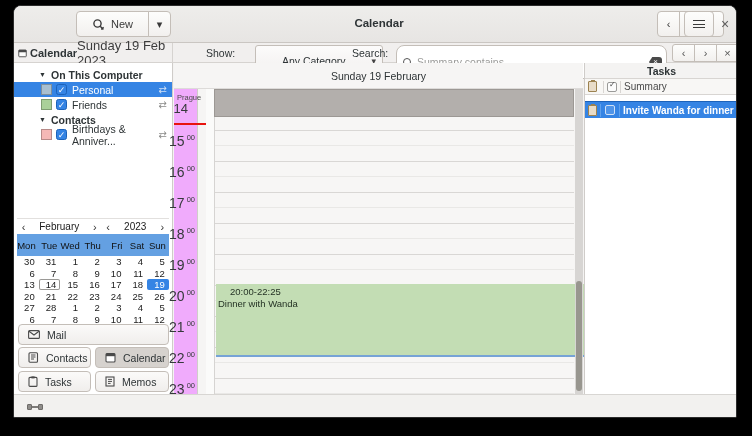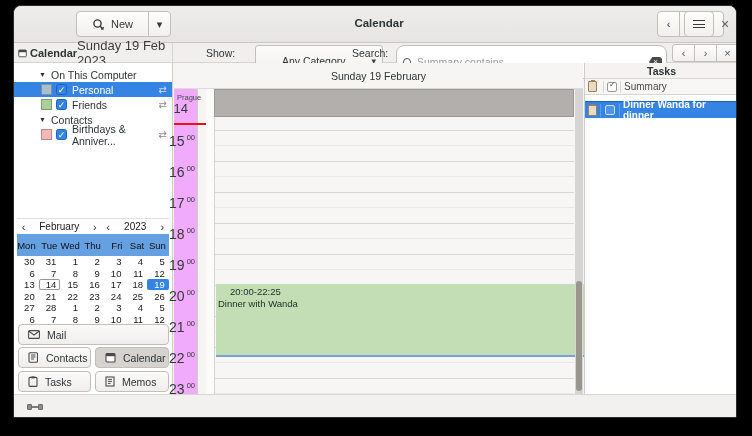--- a/index.html
+++ b/index.html
@@ -46,21 +46,21 @@
   .clear-ico{width:13px;height:10px;background:#4a4a4a;border-radius:2px 3px 3px 2px;color:#fff;font-size:8px;
     line-height:10px;text-align:center;flex:none;clip-path:polygon(25% 0,100% 0,100% 100%,25% 100%,0 50%);}
   .srch-nav{position:absolute;left:659px;top:1px;height:18px;display:flex;}
   .srch-nav .btn{width:23px;height:18px;border-radius:0;margin-left:-1px;font-size:11px;color:#555;}
   .srch-nav .btn:first-child{border-radius:3px 0 0 3px;}
   .srch-nav .btn:last-child{border-radius:0 3px 3px 0;}
   
   .sidebar{position:absolute;left:0;top:57px;width:159px;height:331px;background:#fff;
     border-right:1px solid #cfccc9;}
   .tree-row{display:flex;align-items:center;height:15px;font-size:10.5px;color:#2e3436;padding-left:4px;}
-  .tree-group{font-weight:normal;padding-left:25px;}
+  .tree-group{font-weight:bold;padding-left:25px;}
   .tree-item{padding-left:27px;}
   .tree-row.sel{background:#3584e4;color:#fff;}
   .exp{font-size:7px;margin-right:4px;color:#2e3436;width:8px;}
   .swatch{width:11px;height:11px;border:1px solid rgba(0,0,0,.25);margin-right:4px;flex:none;}
   .cb{width:11px;height:11px;border-radius:2.5px;background:#3584e4;border:1px solid #1c62b9;color:#fff;
     font-size:9px;line-height:10px;text-align:center;margin-right:5px;flex:none;}
   .sync{margin-left:auto;margin-right:5px;font-size:10px;color:#8a8a88;}
   .sel .sync{color:#cfe0f6;}
   
   .minical{position:absolute;left:3px;top:155px;width:152px;font-size:10px;color:#1a1a1a;}
@@ -393,21 +393,21 @@
           <span style="position:absolute;left:1px;top:-3px;font-size:8px;color:#4a4a4a;">✓</span>
         </span>
       <span class="sep"></span>
       <span>Summary</span>
     </div>
     <div class="tk-row">
       <span class="clip"></span>
       <span class="sep"></span>
       <span class="cb-empty"></span>
       <span class="sep"></span>
-      <span style="margin-left:3px;">Dinner Wanda for dinner</span>
+      <span style="margin-left:3px;">Invite Wanda for dinner</span>
     </div>
   </div>
 
   <div class="statusbar">
     <div class="plug">
         <b></b>
         <i></i>
         <b></b>
       </div>
   </div>

